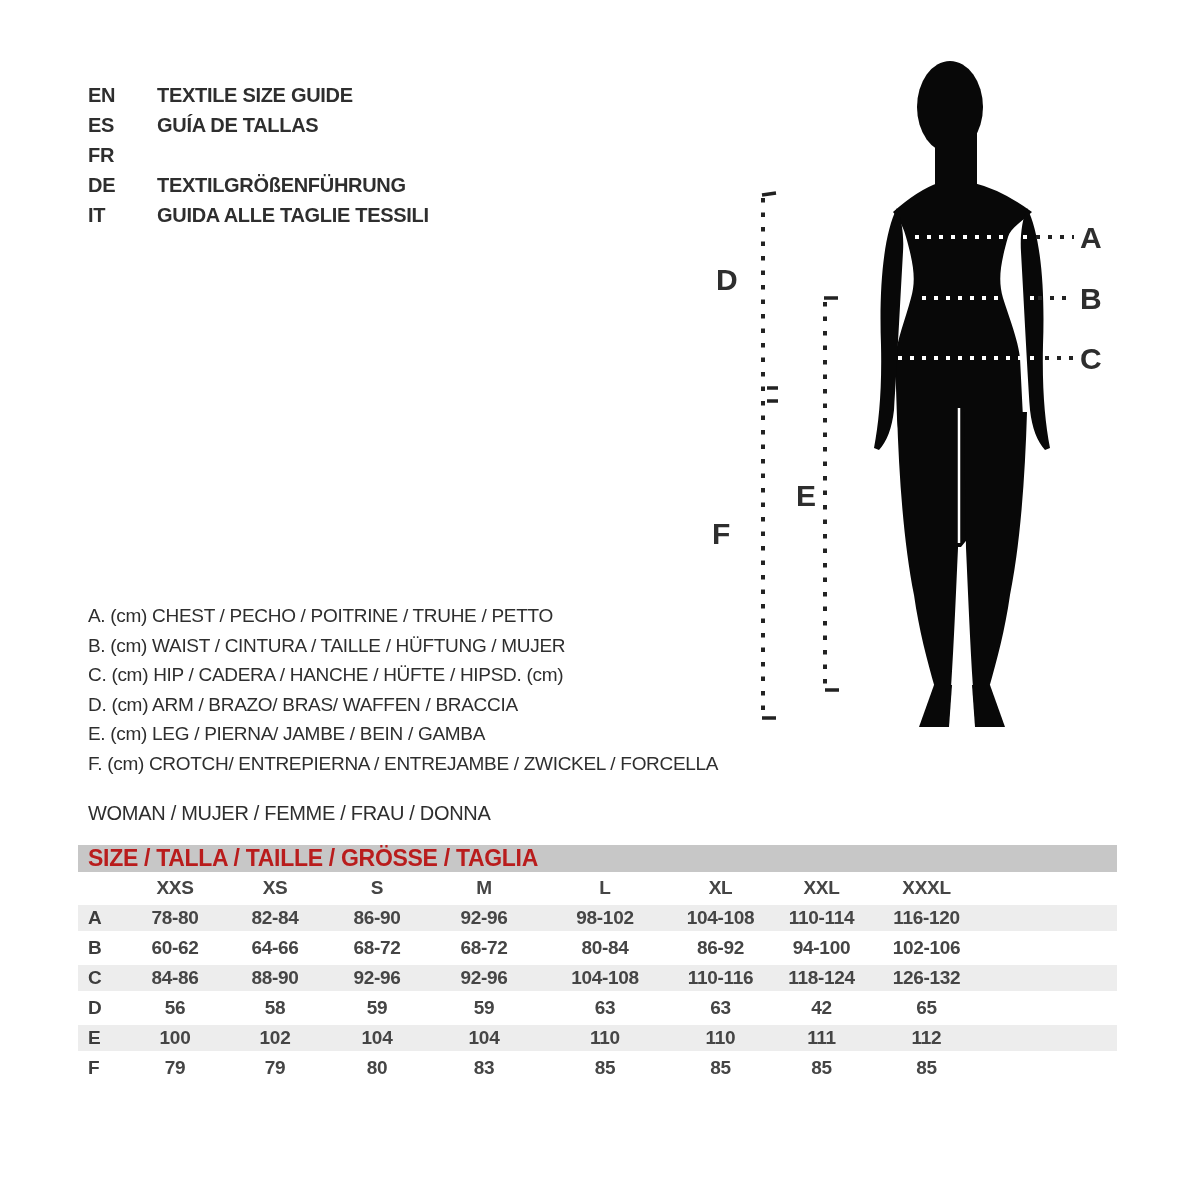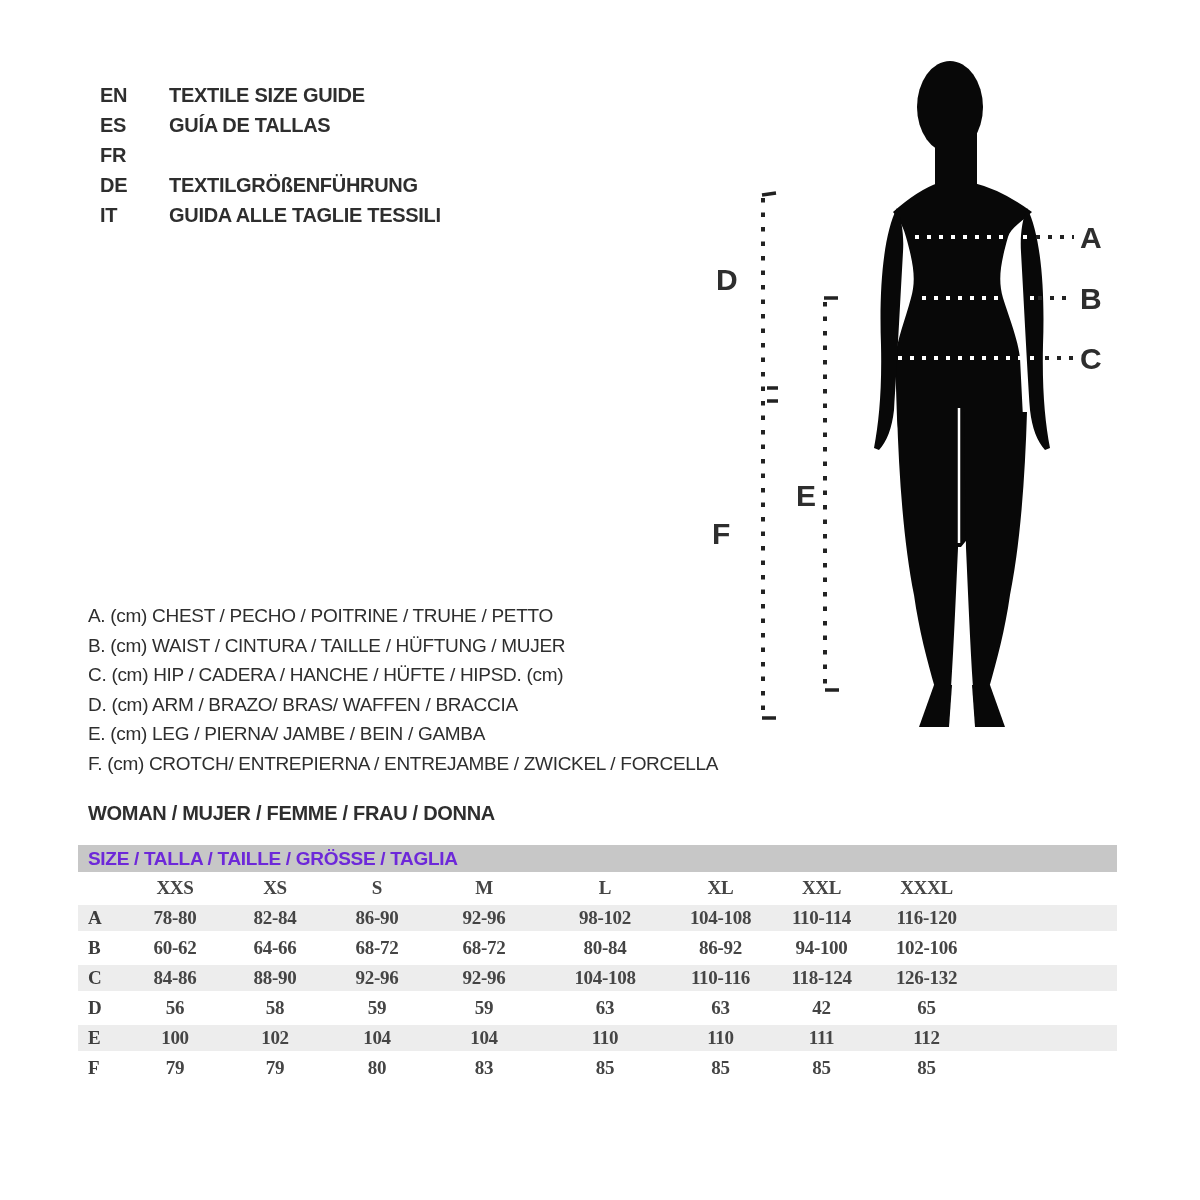--- a/index.html
+++ b/index.html
@@ -2,49 +2,49 @@
 <html><head>
 <meta charset="utf-8">
 <style>
   html,body{margin:0;padding:0;background:#ffffff;}
   .canvas{
     position:relative;width:1200px;height:1200px;background:#fff;overflow:hidden;
     font-family:"Liberation Sans","DejaVu Sans",sans-serif;
     color:#333;
   }
   
-  .lang-block{position:absolute;left:88px;top:80px;margin-left:12px;}
+  .lang-block{position:absolute;left:88px;top:80px;}
   .lang-row{display:grid;grid-template-columns:69px auto;height:30px;line-height:30px;}
   .lang-code,.lang-label{
     font-size:20px;font-weight:700;letter-spacing:-0.3px;color:#2e2e2e;white-space:nowrap;
   }
   
   .figure-wrap{position:absolute;left:690px;top:40px;width:470px;height:740px;}
   .figure-wrap svg{display:block;width:470px;height:740px;}
   
   .legend{position:absolute;left:88px;top:601px;}
   .legend-line{
     height:29.6px;line-height:29.6px;font-size:19px;font-weight:400;
     letter-spacing:-0.3px;color:#2e2e2e;white-space:nowrap;
   }
   
   .table-title{
     position:absolute;left:88px;top:800px;height:26px;line-height:26px;
-    font-size:20px;font-weight:700;letter-spacing:-0.3px;color:#2e2e2e;white-space:nowrap;
+    font-size:20px;font-weight:400;letter-spacing:-0.3px;color:#2e2e2e;white-space:nowrap;
   }
   .size-table{position:absolute;left:78px;top:845px;width:1039px;}
   .size-bar{
     height:27px;line-height:27px;background:#c7c7c7;
     padding-left:10px;box-sizing:border-box;
-    font-size:19px;font-weight:700;letter-spacing:-0.3px;color:#6d28d9;
+    font-size:23px;font-weight:700;letter-spacing:-0.3px;color:#b91c1c;
   }
   .trow{
     display:grid;
     grid-template-columns:47px 100px 100px 104px 110px 132px 99px 103px 107px 1fr;
-    height:30px;line-height:30px;font-family:Liberation Serif, serif;
+    height:30px;line-height:30px;
   }
   .trow.thead{height:31px;line-height:31px;}
   .trow.striped{
     background:linear-gradient(#ededed,#ededed) center / 100% 26px no-repeat;
   }
   .cell{
     text-align:center;font-size:19px;font-weight:700;letter-spacing:-0.3px;color:#454545;
     white-space:nowrap;overflow:visible;
   }
   .cell.rlabel{text-align:left;padding-left:10px;color:#3d3d3d;}

